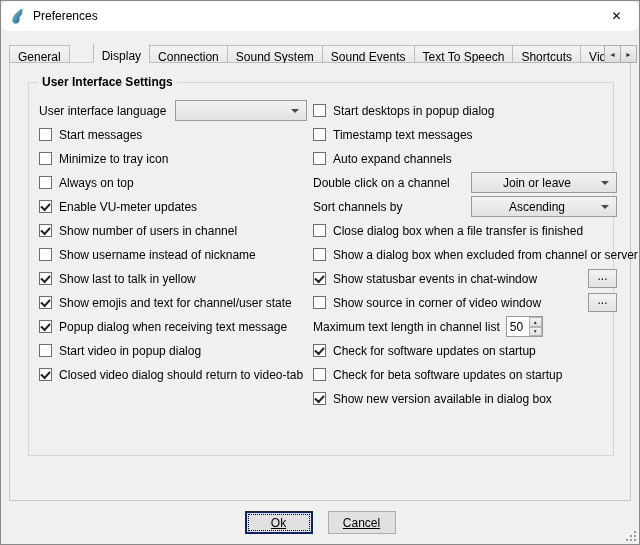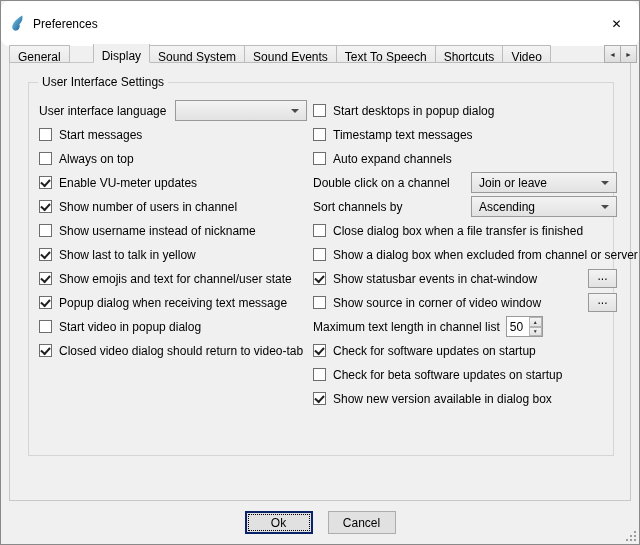--- a/index.html
+++ b/index.html
@@ -5,21 +5,21 @@
   * { box-sizing: border-box; }
   html, body { margin: 0; padding: 0; }
   body {
     width: 640px; height: 545px; position: relative; overflow: hidden;
     font-family: "Liberation Sans", sans-serif; font-size: 12px; color: #000;
     background: #f0f0f0;
   }
   .window { position: absolute; inset: 0; border: 1px solid #898989; background: #f0f0f0; }
 
   
-  .titlebar { height: 45px; background: #fff; display: flex; align-items: center; border-radius: 8px; }
+  .titlebar { height: 30px; background: #fff; display: flex; align-items: center; border-radius: 8px; }
   .title-icon { width: 17px; height: 17px; margin-left: 8px; flex: 0 0 auto; }
   .title-text { margin-left: 7px; }
   .close-btn { margin-left: auto; width: 45px; height: 30px; display: flex;
     align-items: center; justify-content: center; font-size: 12px; color: #000; }
 
   
   .tabbar { position: absolute; left: 8px; top: 43px; right: 2px; height: 19px;
     display: flex; align-items: flex-end; z-index: 2; overflow: hidden; }
   .tab { height: 18px; line-height: 17px; padding: 3px 8px; border: 1px solid #bcbcbc;
     background: linear-gradient(#f4f4f4, #e9e9e9); margin-right: -1px; white-space: nowrap; flex: 0 0 auto; }
@@ -28,39 +28,39 @@
   .tabscroll { position: absolute; right: 2px; top: 44px; display: flex; z-index: 4; }
   .tabscroll .sbtn { width: 17px; height: 18px; border: 1px solid #adadad;
     background: linear-gradient(#f2f2f2, #ddd); display: flex; align-items: center;
     justify-content: center; font-size: 7px; color: #333; margin-left: -1px; }
 
   
   .pane { position: absolute; left: 8px; top: 61px; width: 622px; height: 439px;
     border: 1px solid #c8c8c8; background: #f0f0f0; z-index: 1; }
   .groupbox { position: absolute; left: 18px; top: 19px; right: 16px; bottom: 44px;
     border: 1px solid #d5d5d5; }
-  .groupbox-title { position: absolute; top: -8px; left: 9px; background: #f0f0f0; padding: 0 4px; }
+  .groupbox-title { position: absolute; top: -8px; left: 9px; background: #f0f0f0; padding: 0 4px; font-weight: bold; }
 
   .col { position: absolute; top: 16px; }
   .col-left { left: 10px; width: 268px; }
   .col-right { left: 284px; width: 304px; }
   .row { height: 23px; margin-bottom: 1px; display: flex; align-items: center; }
   .label { white-space: nowrap; }
 
   
   .checkbox { width: 13px; height: 13px; background: #fff; border: 1px solid #6e6e6e;
     position: relative; flex: 0 0 13px; margin-right: 7px; }
   .checkbox.checked::after { content: ""; position: absolute; left: 1px; top: 2px;
     width: 7px; height: 4px; border-left: 2px solid #1f1f1f; border-bottom: 2px solid #1f1f1f;
     transform: rotate(-48deg); }
 
   
   .combo { height: 21px; border: 1px solid #999; background: linear-gradient(#f3f3f3, #e2e2e2);
     display: flex; align-items: center; padding: 0 7px; }
-  .combo .combo-text { flex: 1; overflow: hidden; white-space: nowrap; }
+  .combo .combo-text { flex: 1; overflow: hidden; white-space: nowrap; text-align: center; }
   .combo .arrow { width: 0; height: 0; border-left: 4px solid transparent;
     border-right: 4px solid transparent; border-top: 4px solid #4a4a4a; margin-left: 6px; }
   .lang-combo { width: 132px; margin-left: auto; }
   .rc-combo { width: 146px; margin-left: auto; }
 
   
   .mini-btn { width: 29px; height: 19px; border: 1px solid #999;
     background: linear-gradient(#f3f3f3, #e2e2e2); display: flex; align-items: center;
     justify-content: center; margin-left: auto; line-height: 8px; padding-bottom: 5px; }
 
@@ -71,21 +71,21 @@
   .spin-arrows .sa { flex: 1; display: flex; align-items: center; justify-content: center;
     font-size: 5px; color: #333; border: 1px solid #b5b5b5;
     background: linear-gradient(#f3f3f3, #e2e2e2); }
 
   
   .footer { position: absolute; left: 0; right: 0; top: 510px; display: flex;
     justify-content: center; gap: 15px; }
   .btn { width: 68px; height: 23px; display: flex; align-items: center; justify-content: center;
     background: #e1e1e1; border: 1px solid #adadad; }
   .btn-default { border: 2px solid #0a246a; outline: 1px dotted #000; outline-offset: -4px; }
-  .btn-label { }
+  .btn-label { text-decoration: underline; }
 
   .resize-grip { position: absolute; right: 2px; bottom: 2px; width: 13px; height: 13px; }
 </style>
 </head>
 <body>
 
 <div class="window">
 
   <div class="titlebar">
     <svg class="title-icon" viewBox="0 0 16 16">
@@ -99,20 +99,21 @@
     </svg>
     <span class="title-text">Preferences</span>
     <div class="close-btn">✕</div>
   </div>
 
   <div class="tabbar">
   <div class="tab"><span>General</span></div>
 
   <div class="tab active"><span>Display</span></div>
 
+  <div class="tab"><span>Connection</span></div>
 
   <div class="tab"><span>Sound System</span></div>
 
   <div class="tab"><span>Sound Events</span></div>
 
   <div class="tab"><span>Text To Speech</span></div>
 
   <div class="tab"><span>Shortcuts</span></div>
 
   <div class="tab"><span>Video</span></div>
@@ -133,20 +134,24 @@
             <span class="combo-text"></span>
             <span class="arrow"></span>
           </div>
         </div>
         <div>
   <div class="row">
     <span class="checkbox"></span>
     <span class="label">Start messages</span>
   </div>
 
+  <div class="row">
+    <span class="checkbox"></span>
+    <span class="label">Minimize to tray icon</span>
+  </div>
 
   <div class="row">
     <span class="checkbox"></span>
     <span class="label">Always on top</span>
   </div>
 
   <div class="row">
     <span class="checkbox checked"></span>
     <span class="label">Enable VU-meter updates</span>
   </div>

